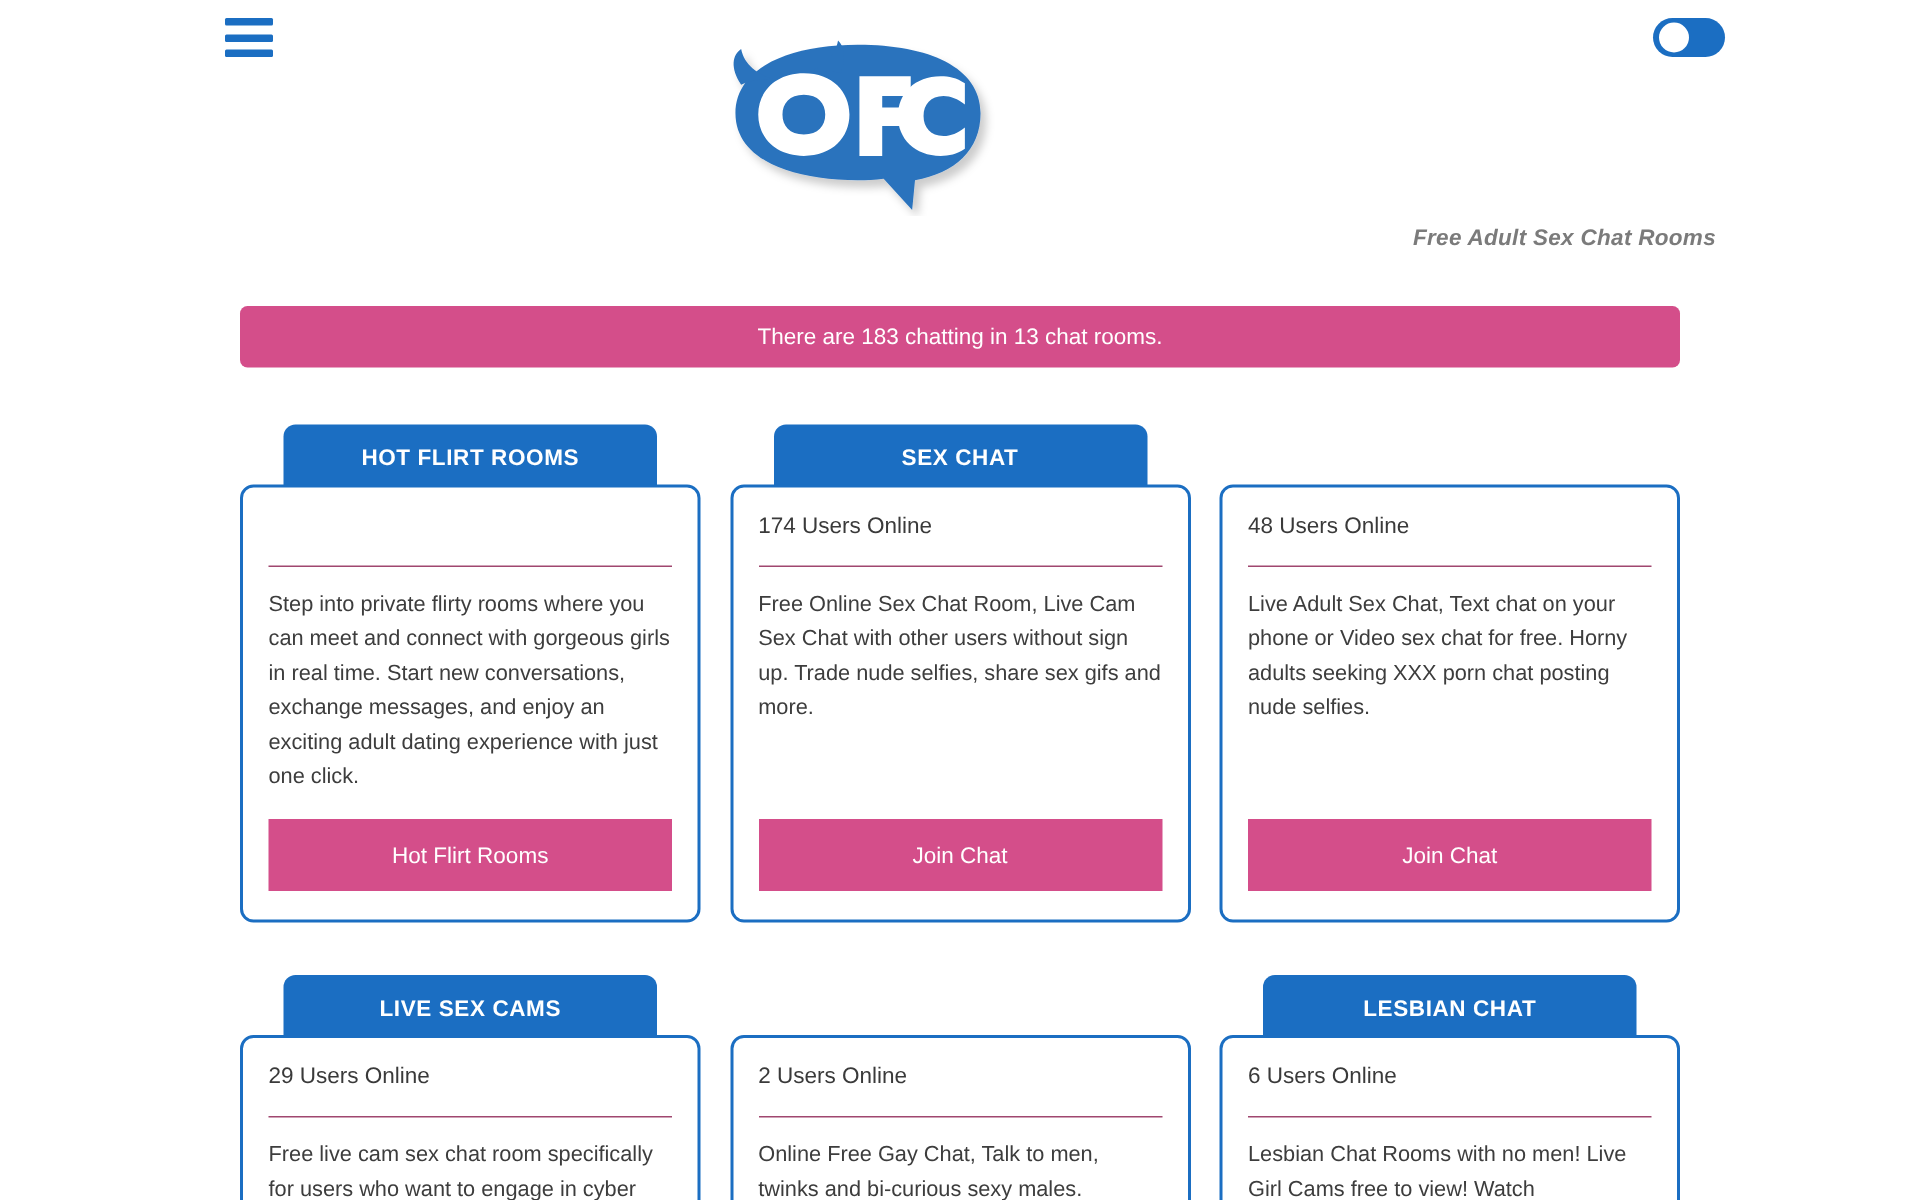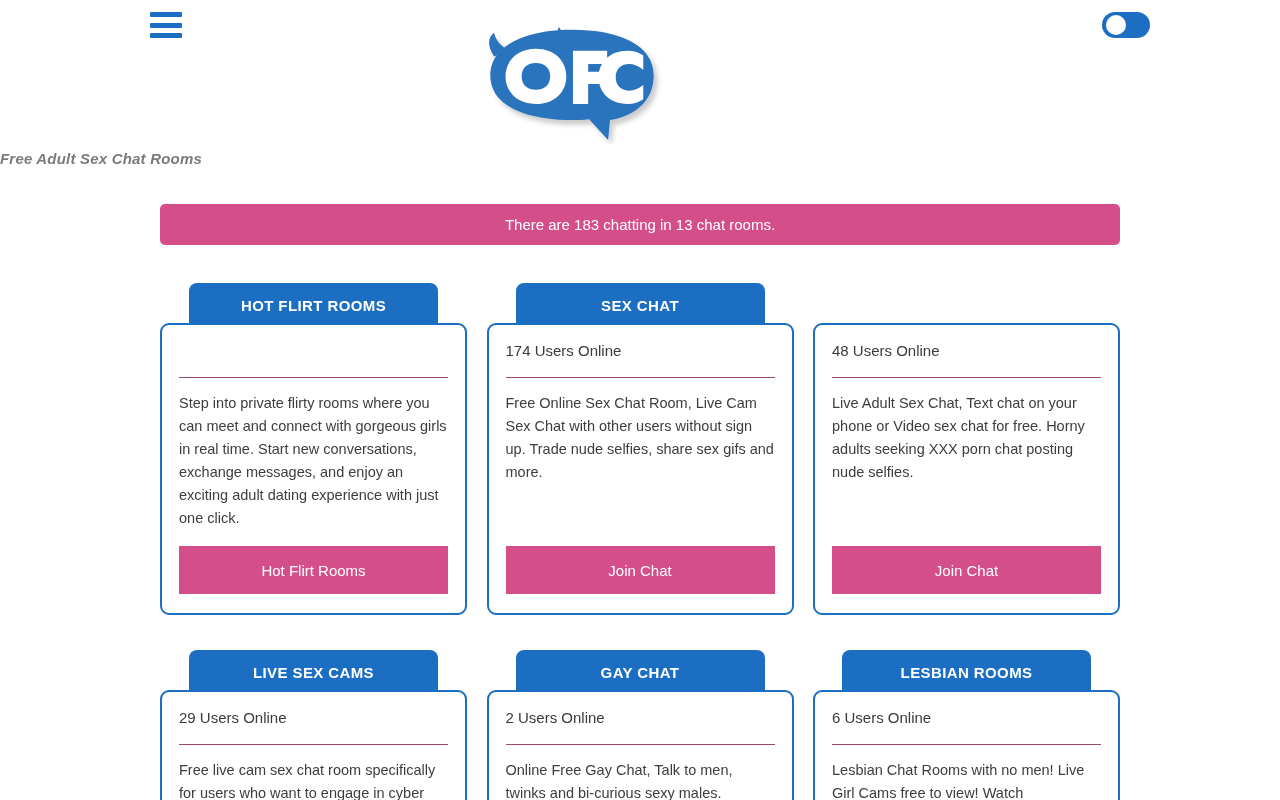--- a/index.html
+++ b/index.html
@@ -51,21 +51,21 @@
     top: 3px;
     width: 20px;
     height: 20px;
     border-radius: 50%;
     background: #ffffff;
   }
 
   
   .logo-wrap {
     width: 1144px;
-    text-align: left;
+    text-align: right;
     margin-top: -28px;
   }
   .logo-svg {
     display: block;
     margin: 0 auto;
     width: 190px;
     height: 120px;
   }
   .tagline {
     margin-top: 6px;
@@ -252,31 +252,30 @@
     <div class="card-tab">LIVE SEX CAMS</div>
     <div class="card-body row2">
       <div class="users-online">29 Users Online</div>
       <div class="divider"></div>
       <div class="card-desc">Free live cam sex chat room specifically for users who want to engage in cyber sex cam chat</div>
 
     </div>
   </div>
 
   <div class="card-slot">
-    <div class="card-tab">GAY CHAT</div>
     <div class="card-body row2">
       <div class="users-online">2 Users Online</div>
       <div class="divider"></div>
       <div class="card-desc">Online Free Gay Chat, Talk to men, twinks and bi-curious sexy males.</div>
 
     </div>
   </div>
 
   <div class="card-slot">
-    <div class="card-tab">LESBIAN ROOMS</div>
+    <div class="card-tab">LESBIAN CHAT</div>
     <div class="card-body row2">
       <div class="users-online">6 Users Online</div>
       <div class="divider"></div>
       <div class="card-desc">Lesbian Chat Rooms with no men! Live Girl Cams free to view! Watch</div>
 
     </div>
   </div>
 
 </div>
 

